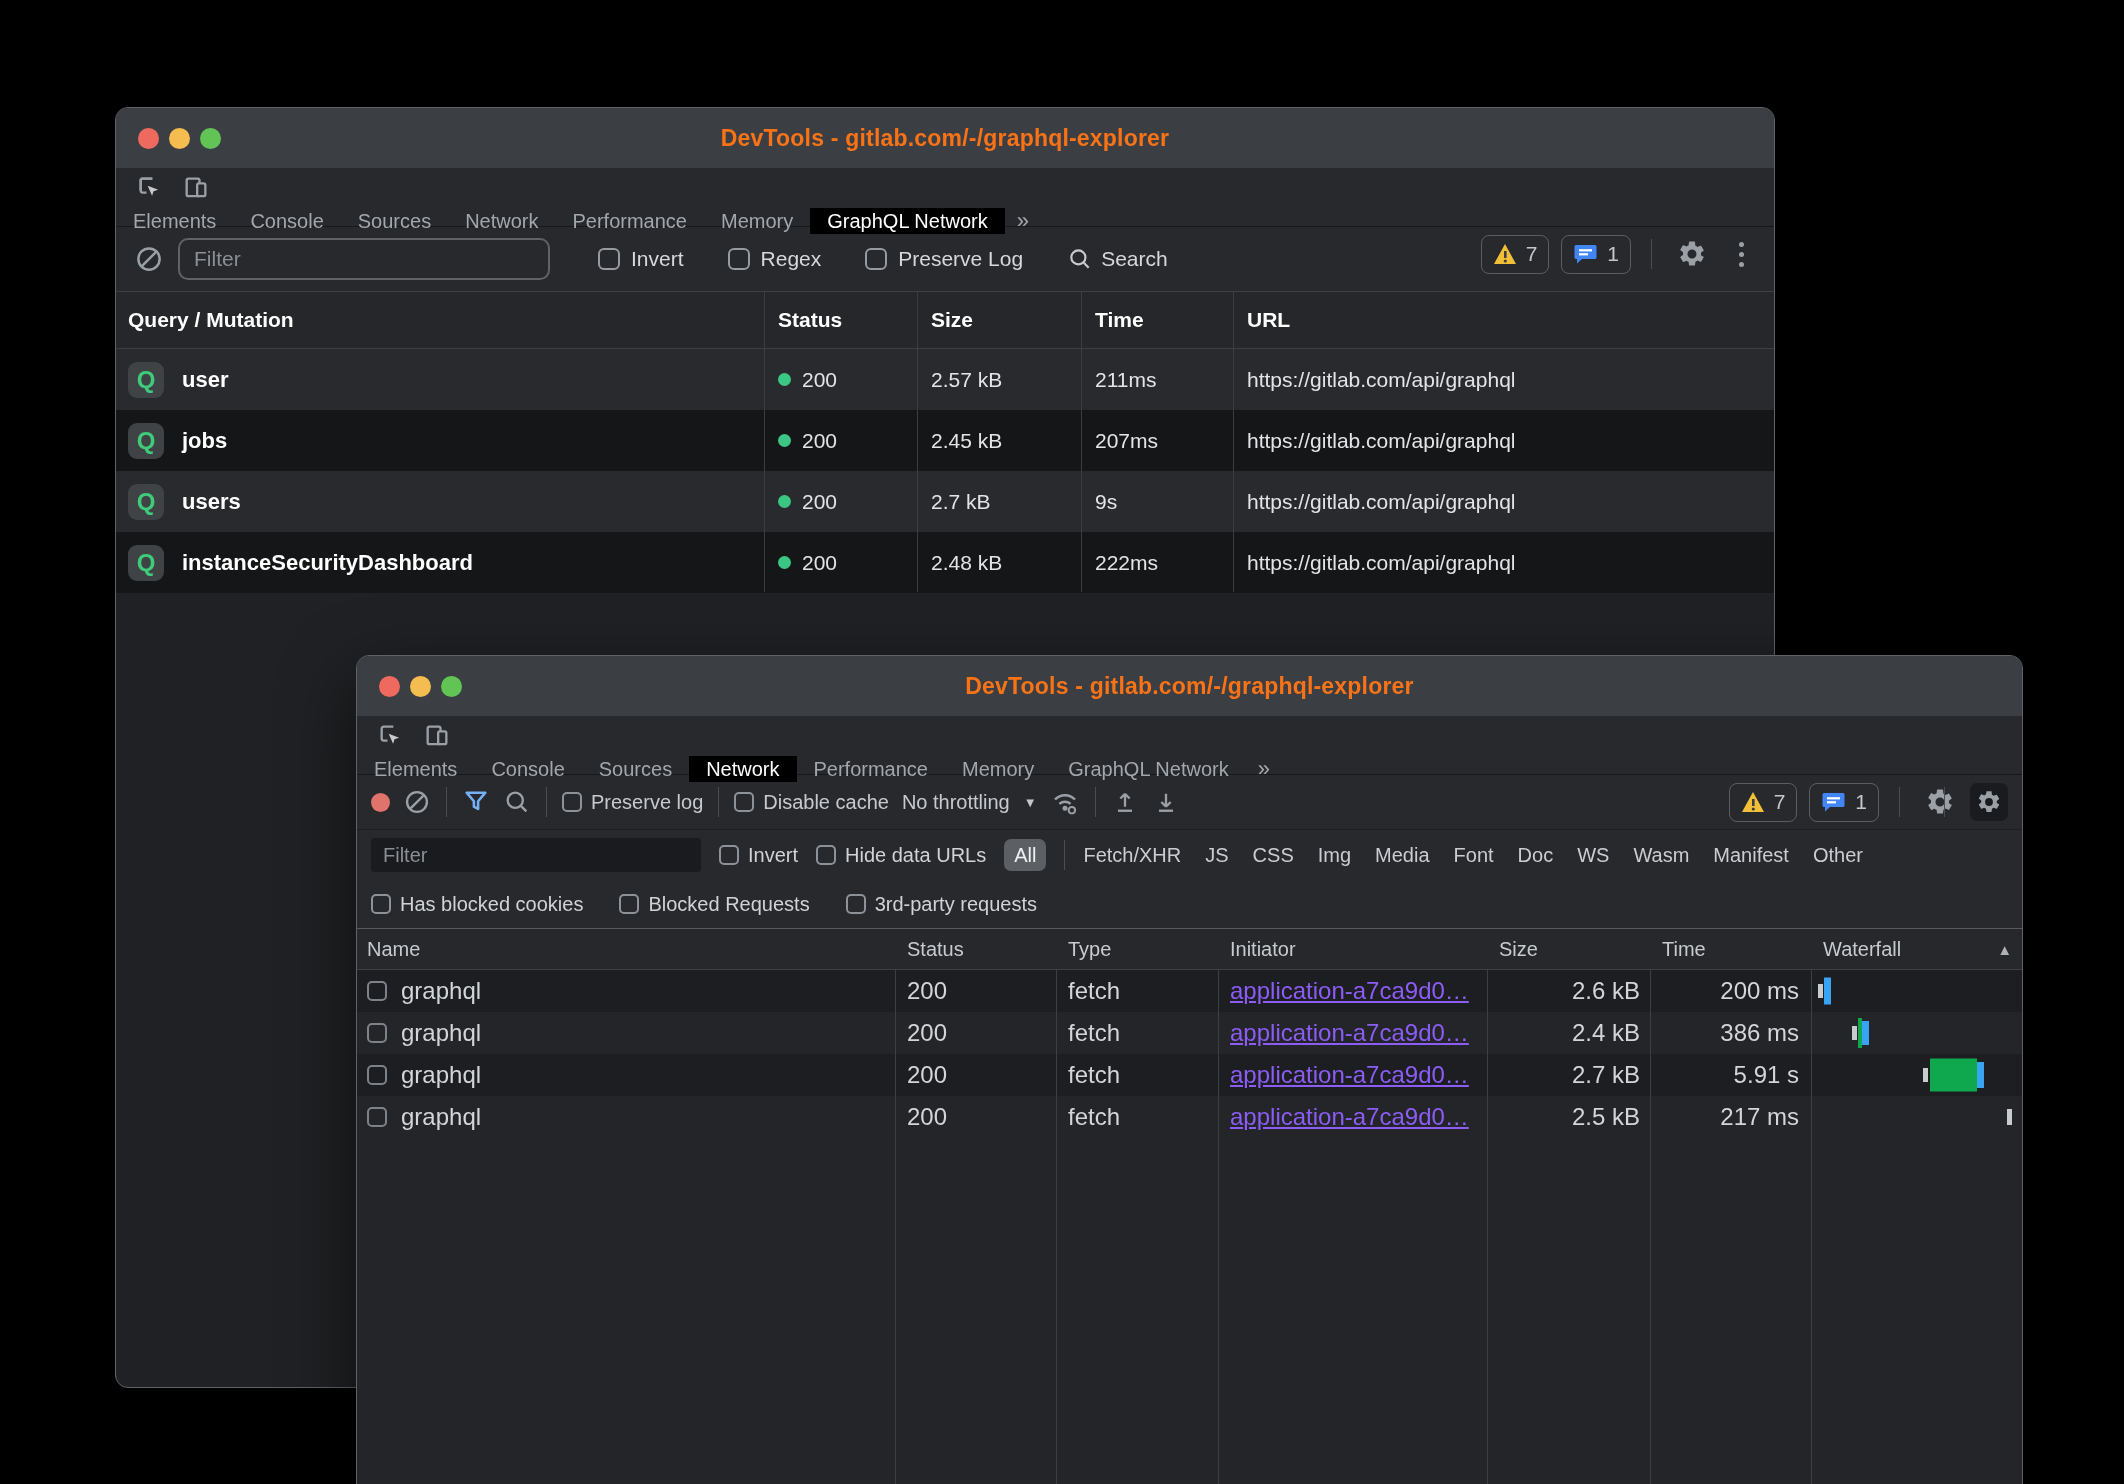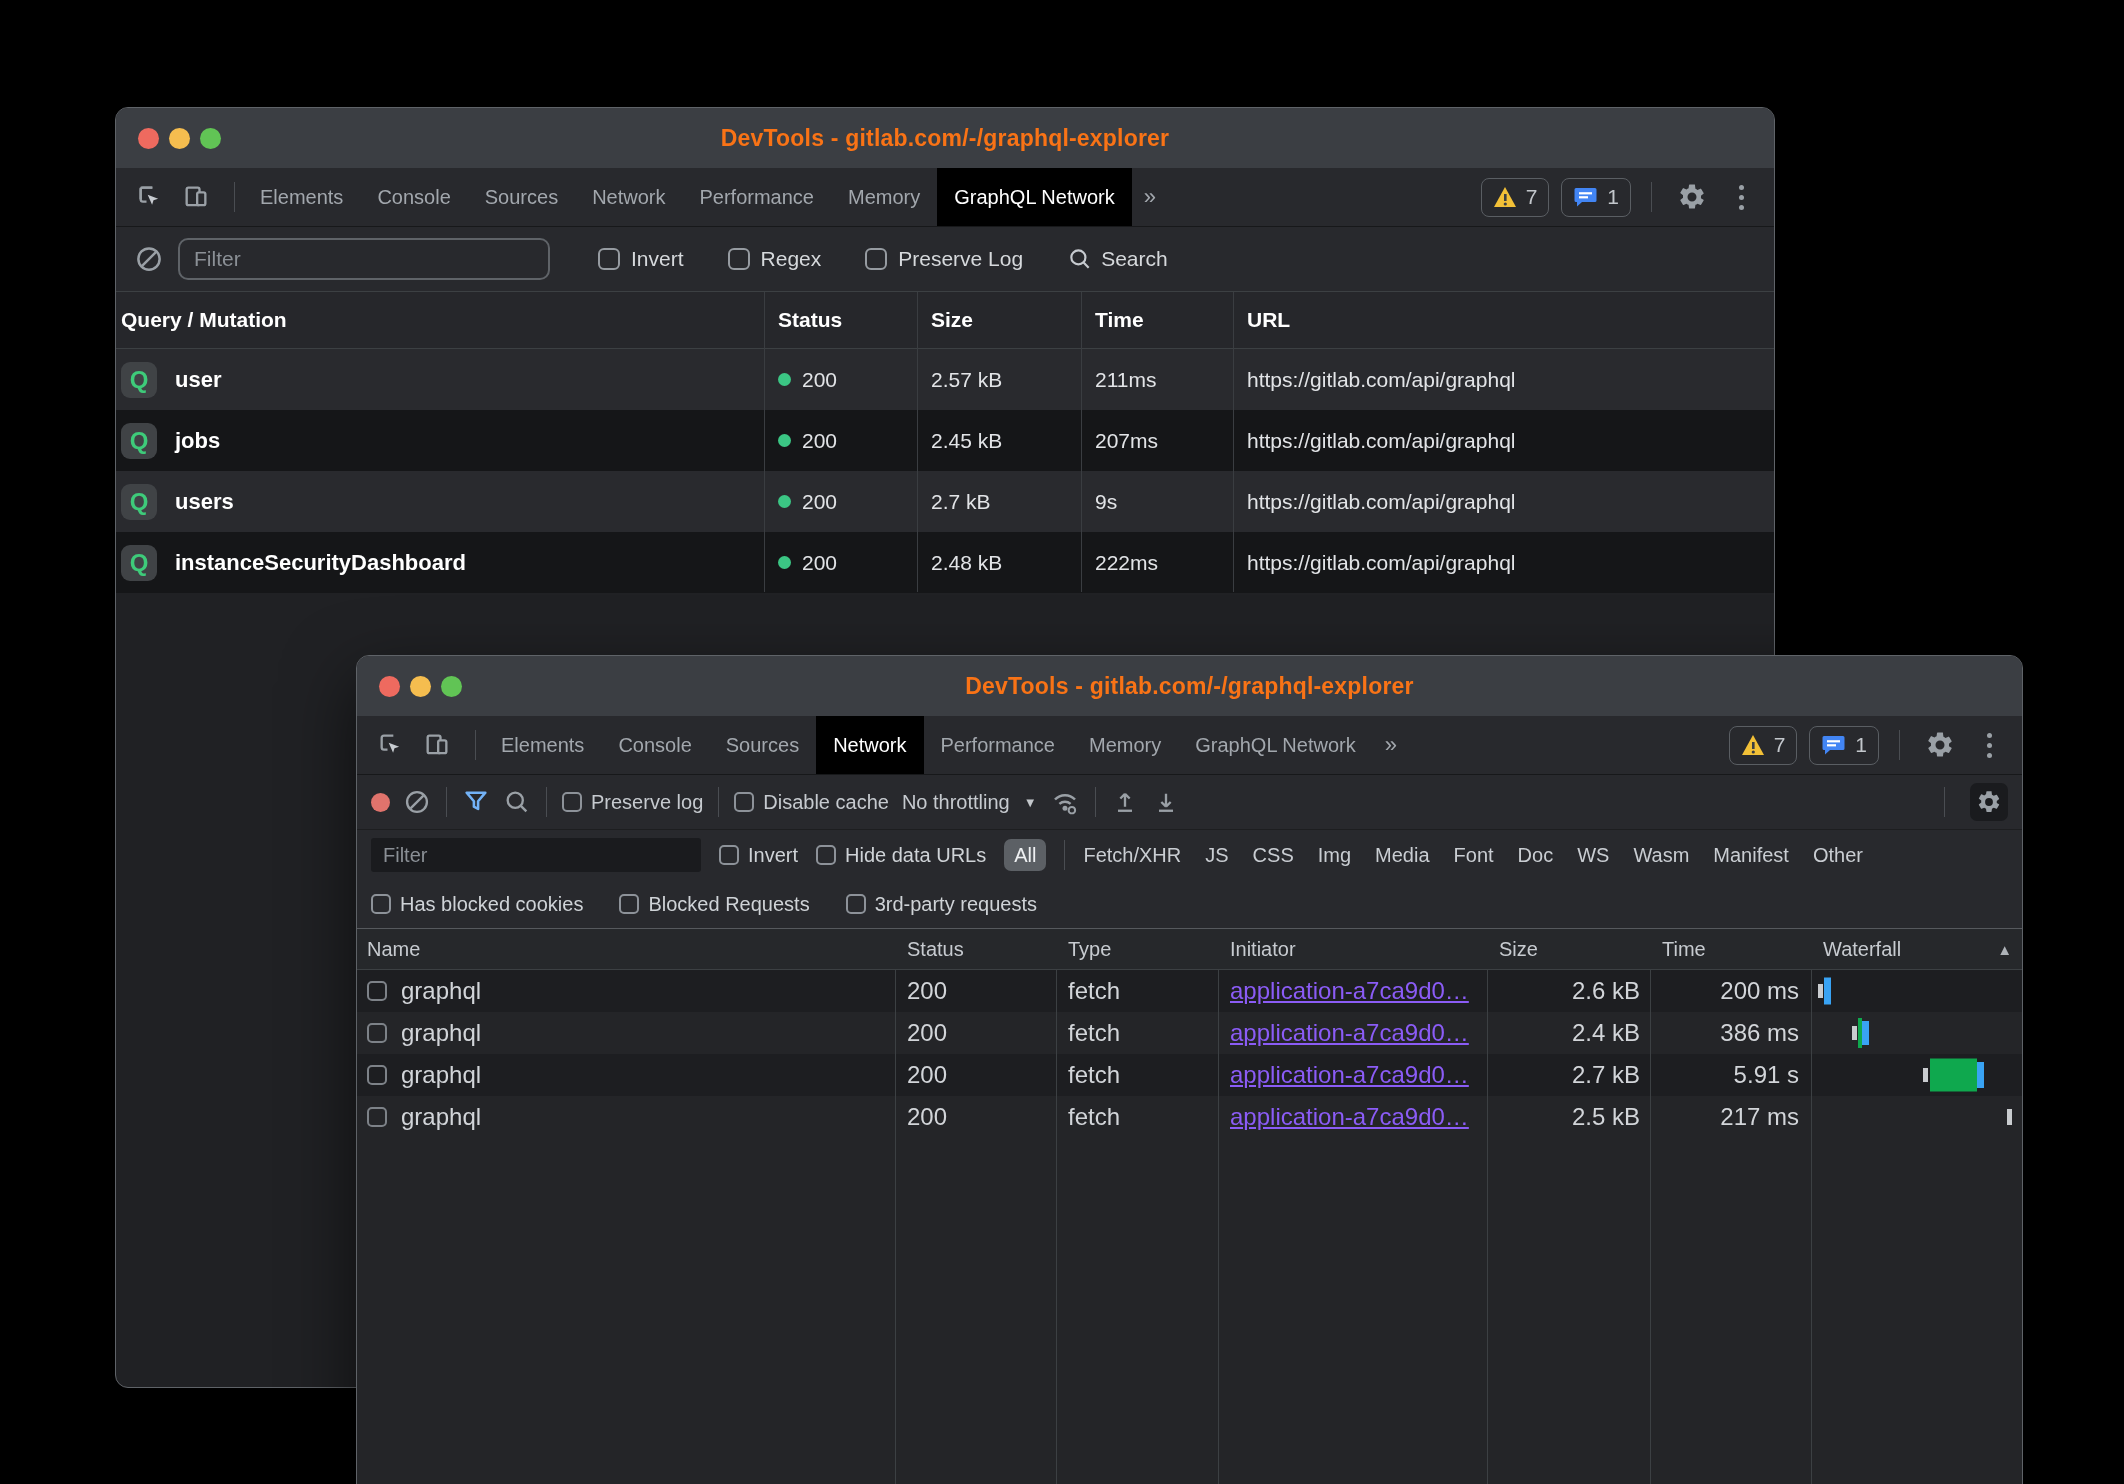--- a/index.html
+++ b/index.html
@@ -17,21 +17,21 @@
   .front-win{left:356px;top:655px;width:1667px;height:880px;z-index:5;}
 
   .titlebar{height:60px;background:#3b3e43;display:flex;align-items:center;position:relative;}
   .lights{display:flex;gap:10px;padding-left:22px;position:absolute;left:0;top:0;height:100%;align-items:center;}
   .light{width:21px;height:21px;border-radius:50%;}
   .light.red{background:#ee6a5f;}
   .light.yellow{background:#f5bd4f;}
   .light.green{background:#61c455;}
   .wintitle{flex:1;text-align:center;color:#f97316;font-size:23px;font-weight:bold;letter-spacing:.2px;}
 
-  .tabrow{height:58px;background:#28292d;display:flex;align-items:stretch;border-bottom:1px solid #17181a;}
+  .tabrow{height:58px;background:#28292d;display:flex;align-items:stretch;border-bottom:1px solid #17181a;flex-direction:column;}
   .tabrow .lead-icons{display:flex;align-items:center;gap:6px;padding:0 10px 0 14px;}
   .iconbtn{display:flex;align-items:center;justify-content:center;width:40px;height:40px;border-radius:6px;}
   .sep-v{width:1px;height:30px;background:#4a4d52;align-self:center;margin:0 8px;}
   .tabs{display:flex;align-items:stretch;}
   .tab{display:flex;align-items:center;padding:0 17px;color:#a2a7ad;font-size:20px;white-space:nowrap;}
   .tab.sel{background:#000;color:#fff;}
   .chev{display:flex;align-items:center;color:#a2a7ad;font-size:22px;padding:0 12px;}
   .right-cluster{margin-left:auto;display:flex;align-items:center;gap:12px;padding-right:16px;}
   .badge{display:flex;align-items:center;gap:9px;border:1px solid #5a5e63;border-radius:8px;height:37px;padding:0 11px;color:#c3c7cc;font-size:21px;}
   .kebab{display:flex;flex-direction:column;gap:5px;align-items:center;justify-content:center;width:34px;height:34px;}
@@ -47,21 +47,21 @@
   .searchgrp{display:flex;align-items:center;gap:8px;color:#d6d9dc;font-size:21px;font-weight:500;}
 
   .btable{position:relative;}
   .bheader{height:56px;display:flex;align-items:center;background:#26272b;border-bottom:1px solid #3c4043;
     color:#fff;font-size:21px;font-weight:bold;}
   .bhc{height:100%;display:flex;align-items:center;box-sizing:border-box;padding-left:14px;}
   .brow{height:61px;display:flex;align-items:center;font-size:21px;color:#e2e4e7;}
   .brow.alt1{background:#292a2e;}
   .brow.alt2{background:#151618;}
   .bc{height:100%;display:flex;align-items:center;box-sizing:border-box;padding-left:14px;overflow:hidden;white-space:nowrap;}
-  .col-q{width:648px;padding-left:5px;}
+  .col-q{width:648px;padding-left:12px;}
   .col-st{width:153px;}
   .col-sz{width:164px;}
   .col-tm{width:152px;}
   .col-url{flex:1;}
   .qbadge{width:36px;height:36px;border-radius:9px;background:#404346;display:flex;align-items:center;justify-content:center;
     color:#3ecb7a;font-weight:bold;font-size:24px;margin-right:18px;flex:none;}
   .qname{font-weight:bold;color:#fff;font-size:22px;}
   .gdot{width:13px;height:13px;border-radius:50%;background:#3bc684;margin-right:11px;flex:none;}
   .bvlines i{position:absolute;top:0;width:1px;height:300px;background:#3a3d41;}
 

